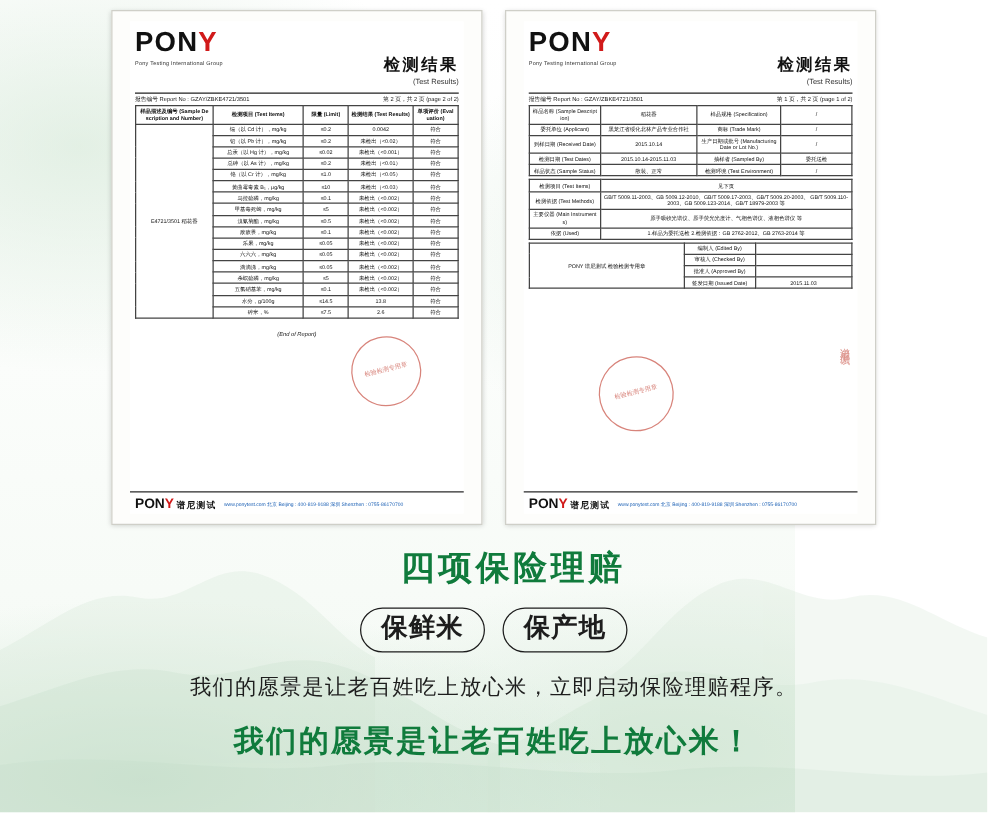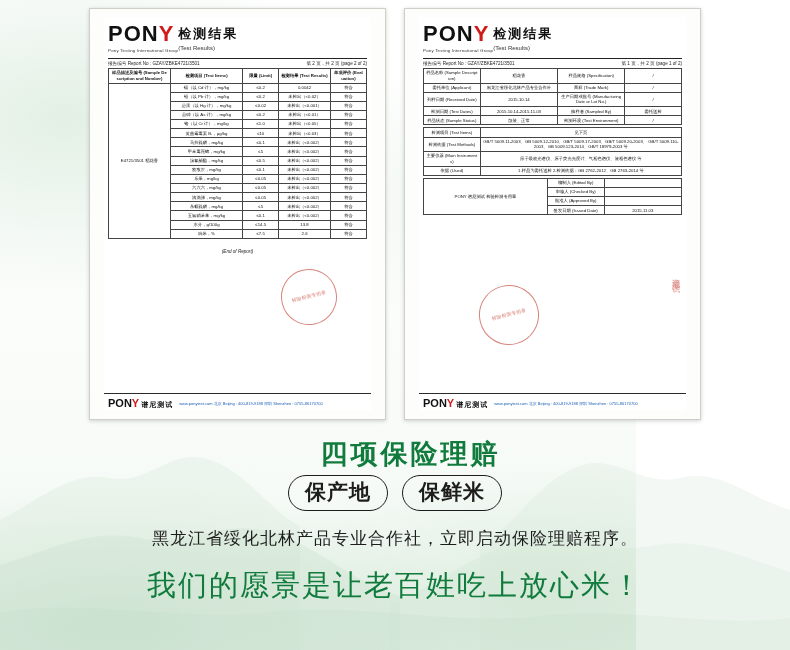--- a/index.html
+++ b/index.html
@@ -75,22 +75,22 @@
   }
   .pony-sub {
     font-size: 4.4px;
     color: #333;
     letter-spacing: 0.2px;
     margin-top: 3px;
     white-space: nowrap;
   }
   .cert-title {
     flex: 1;
-    text-align: left;
-    margin-top: 2px;
+    text-align: right;
+    margin-top: 20px;
   }
   .cert-title .zh {
     font-size: 13px;
     font-weight: bold;
     color: #111;
     letter-spacing: 2px;
   }
   .cert-title .en {
     font-size: 6px;
     color: #333;
@@ -197,21 +197,21 @@
     position: absolute;
     left: 0; top: 436px;
     width: 790px;
     text-align: center;
   }
   .promo-title {
     font-size: 27px;
     font-weight: bold;
     color: #107b3c;
     letter-spacing: 3px;
-    margin-bottom: 3px;
+    margin-bottom: 14px;
     padding-left: 31px;
   }
   .pill-row {
     display: flex;
     justify-content: center;
     gap: 14px;
     margin-bottom: 16px;
   }
   .pill {
     border: 1.6px solid #1d1d1d;
@@ -223,22 +223,22 @@
     letter-spacing: 1px;
     line-height: 1.15;
   }
   .promo-line {
     font-size: 17px;
     color: #1d1d1d;
     letter-spacing: 1px;
     margin-bottom: 16px;
   }
   .promo-slogan {
-    font-size: 29px;
-    font-weight: normal;
+    font-size: 24px;
+    font-weight: bold;
     color: #107b3c;
     letter-spacing: 2px;
   }
 </style>
 </head>
 <body>
 
 <div id="page">
 
   <svg class="mountain" viewBox="0 0 790 300" preserveAspectRatio="none">
@@ -551,20 +551,20 @@
           <div class="contact">www.ponytest.com    北京 Beijing : 400-819-9188
 深圳 Shenzhen : 0755-86170700</div>
         </div>
       </div>
     </div>
   </div>
 
   <div class="promo">
     <div class="promo-title">四项保险理赔</div>
     <div class="pill-row">
+      <div class="pill">保鲜米</div>
       <div class="pill">保产地</div>
-      <div class="pill">保鲜米</div>
     </div>
-    <div class="promo-line">黑龙江省绥化北林产品专业合作社，立即启动保险理赔程序。</div>
+    <div class="promo-line">我们的愿景是让老百姓吃上放心米，立即启动保险理赔程序。</div>
     <div class="promo-slogan">我们的愿景是让老百姓吃上放心米！</div>
   </div>
 
 </div>
 
 </body></html>

